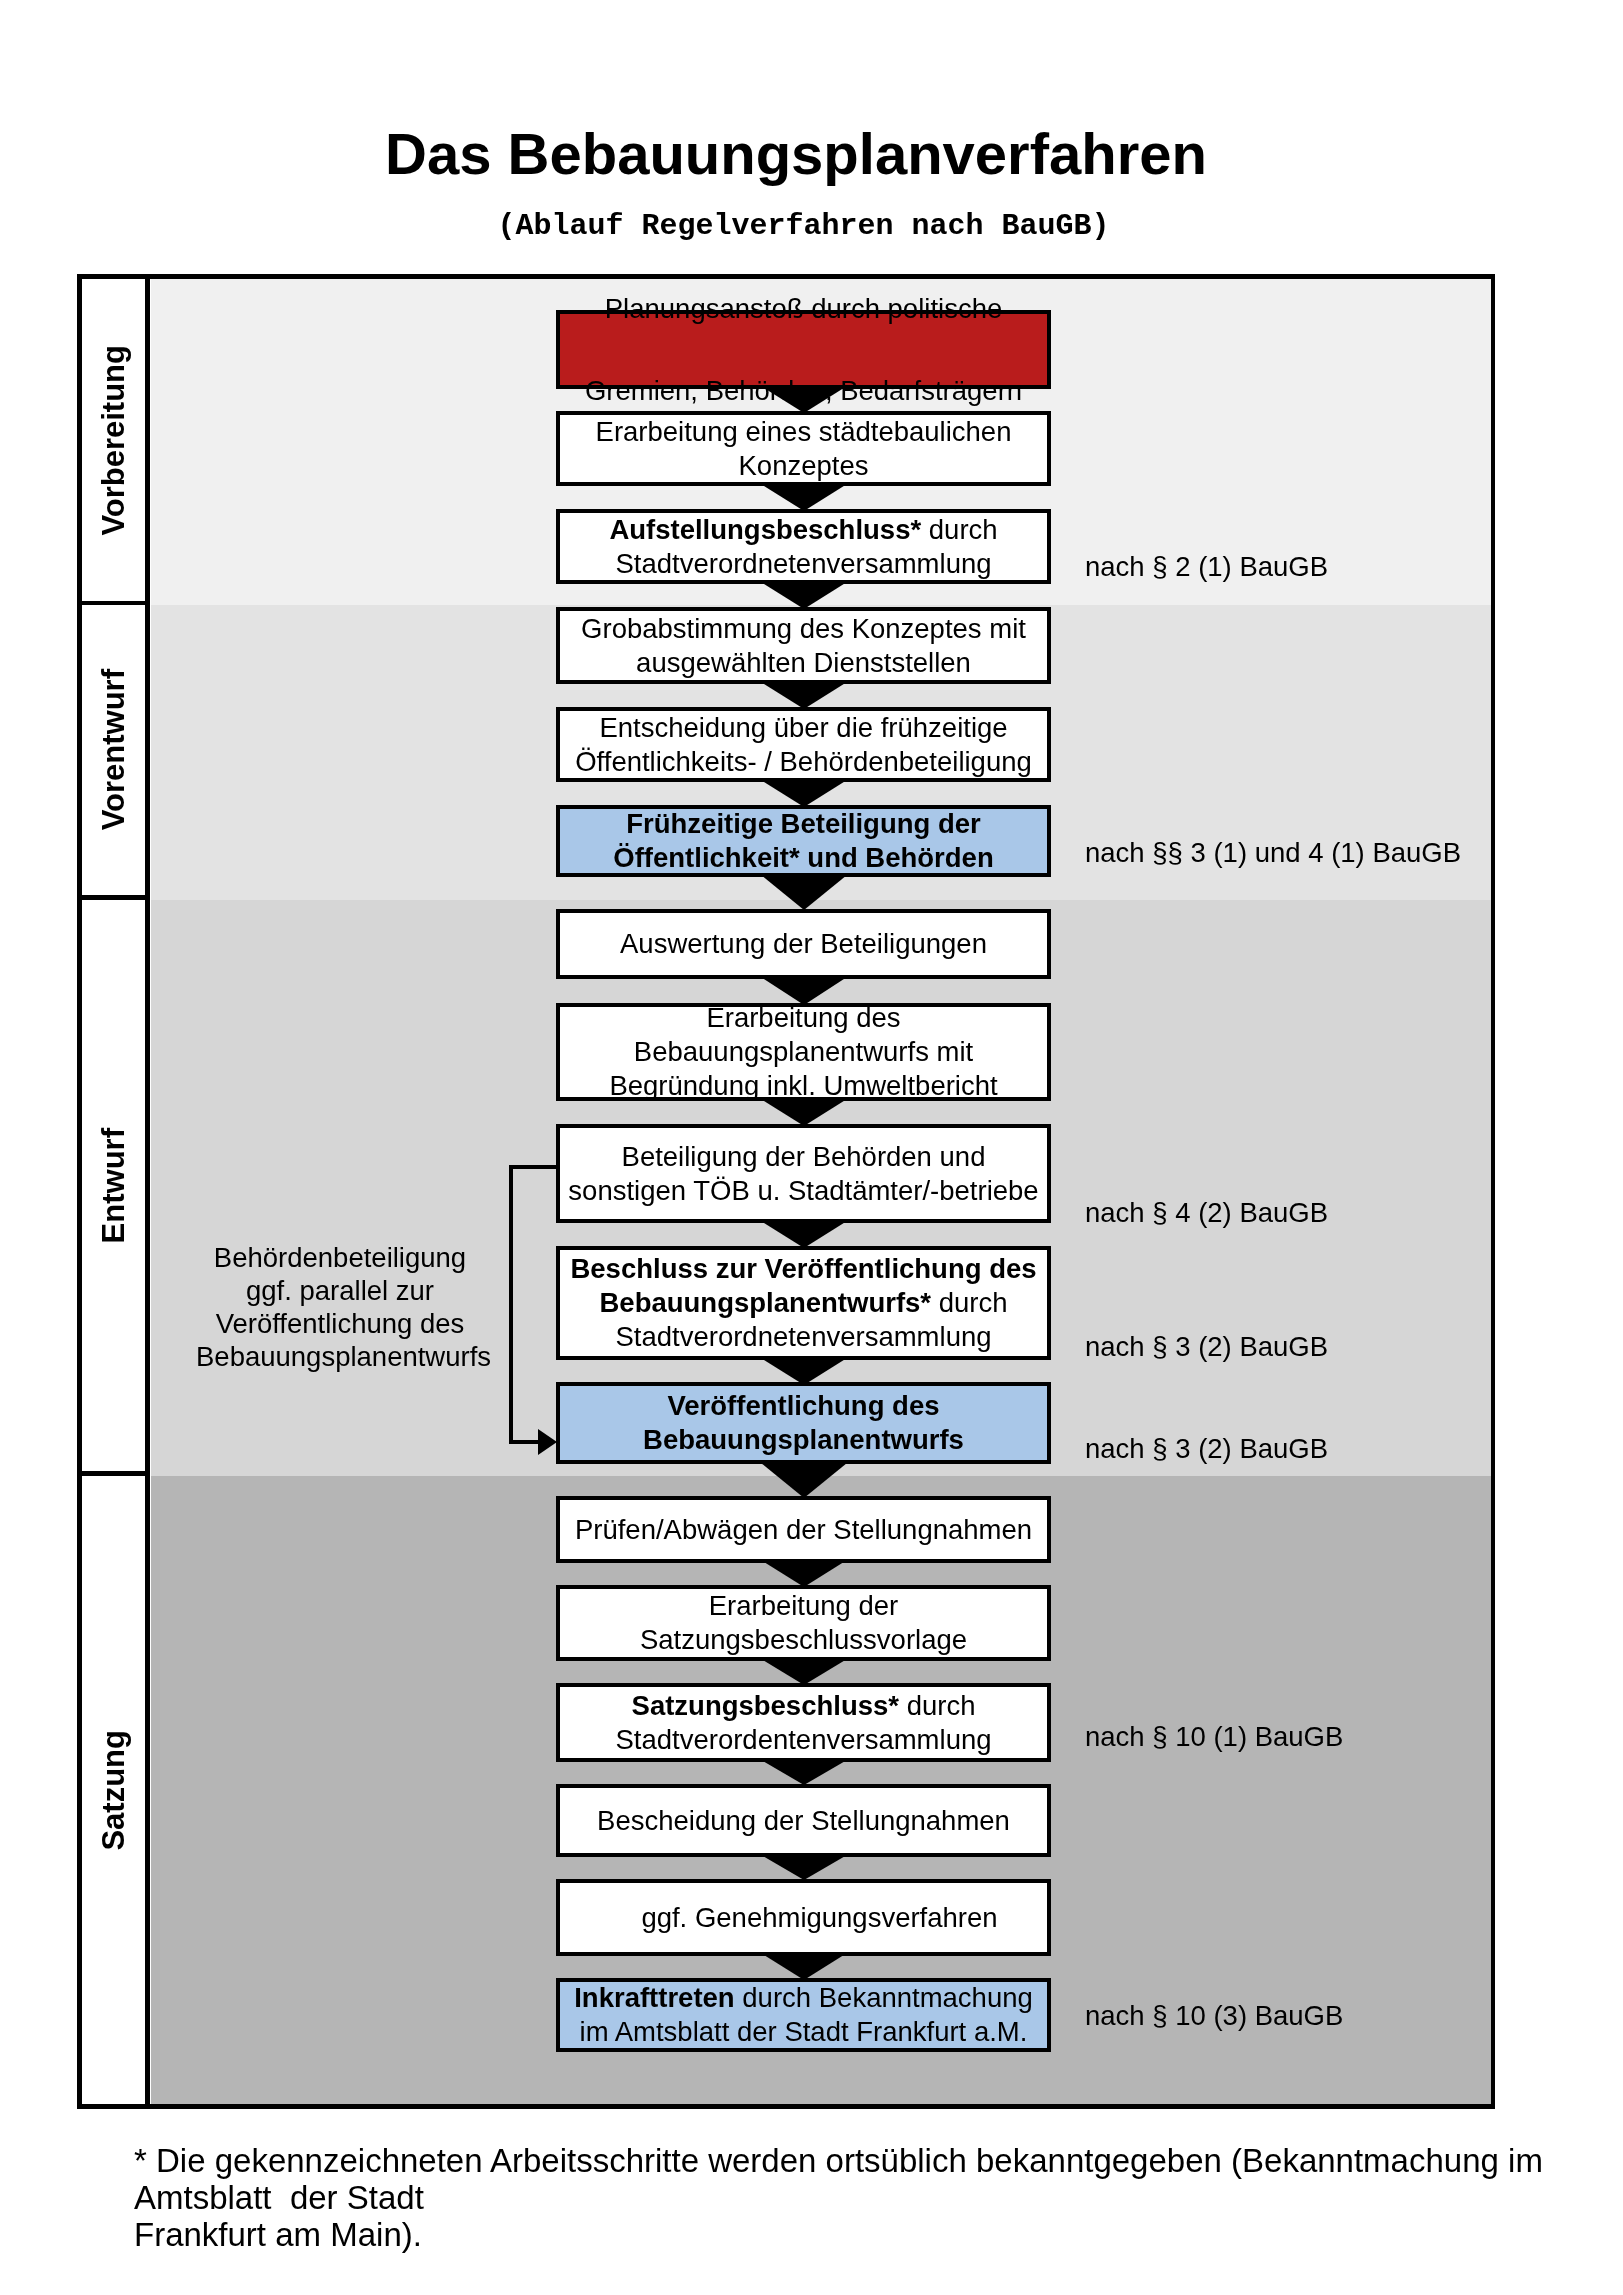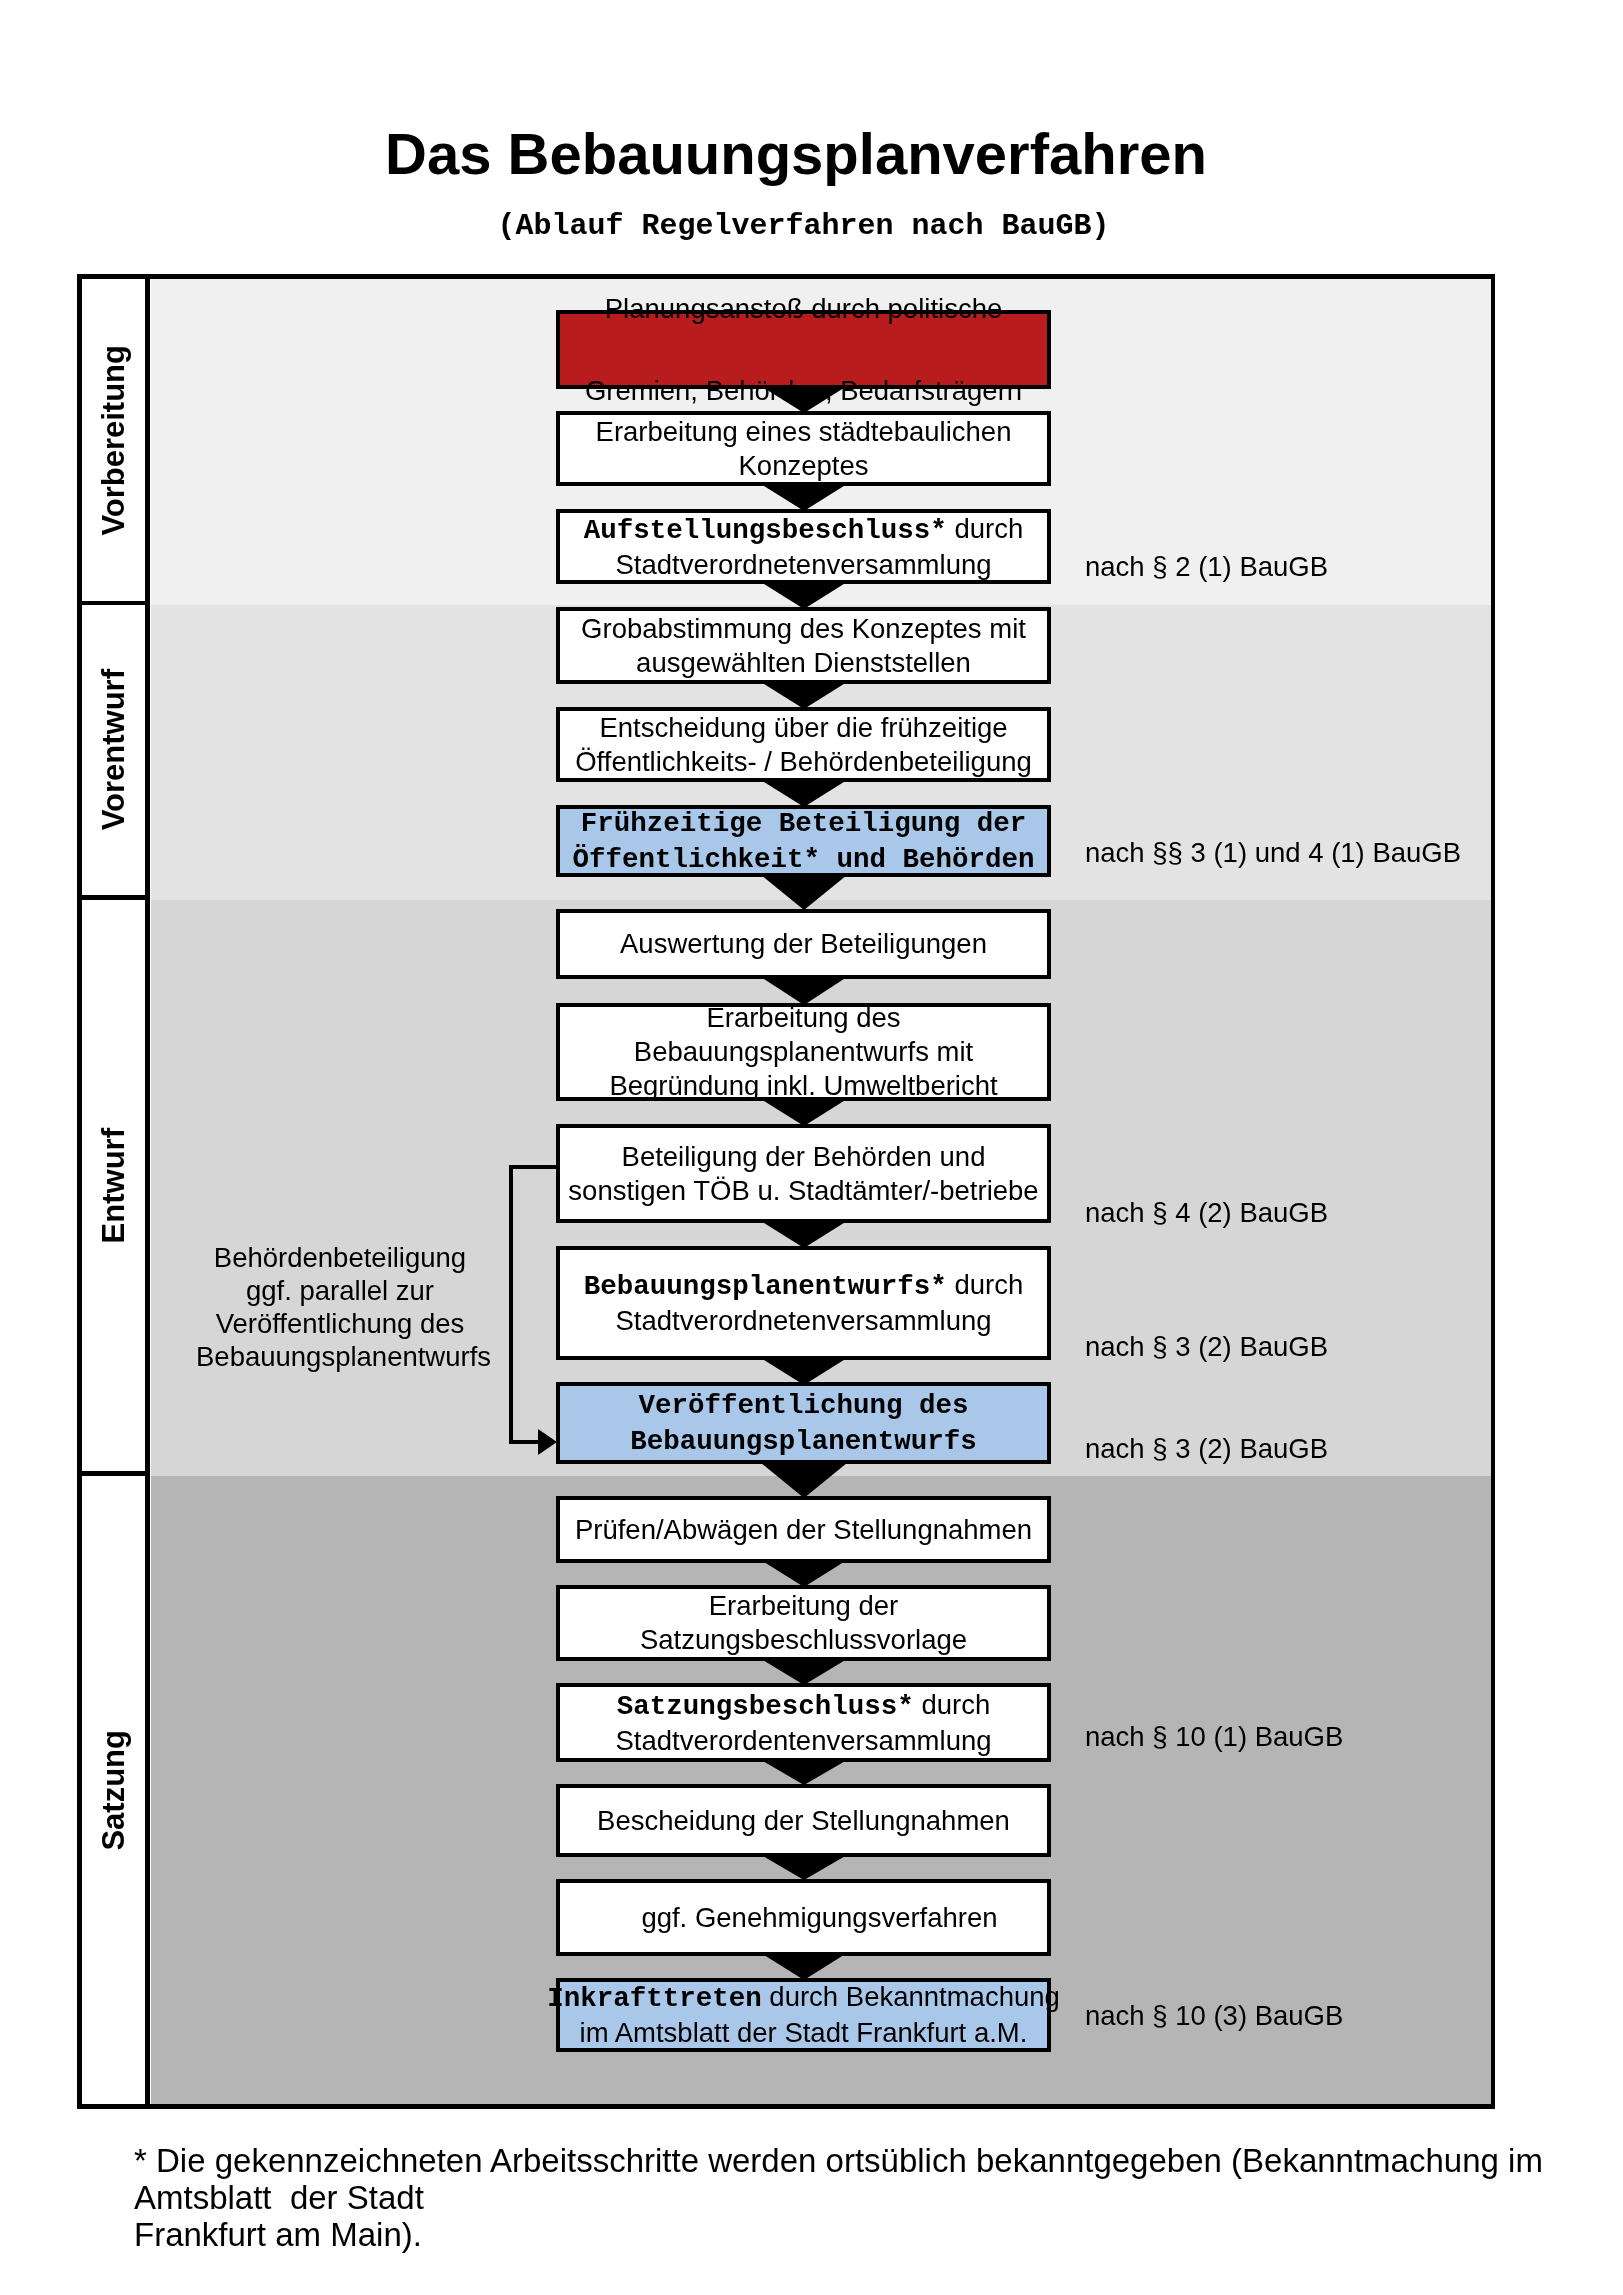--- a/index.html
+++ b/index.html
@@ -21,21 +21,21 @@
              display:flex;align-items:center;justify-content:center;}
   .side-cell.divided{border-bottom:5.2px solid #000;}
   .side-cell span{writing-mode:vertical-rl;transform:rotate(180deg);
                   font-weight:700;font-size:31px;white-space:nowrap;}
 
   .step{position:absolute;left:556px;width:495px;box-sizing:border-box;
         border:4.6px solid #000;background:#ffffff;display:flex;flex-direction:column;
         justify-content:center;align-items:center;text-align:center;
         font-size:27.5px;line-height:34px;}
   .step .ln{white-space:nowrap;}
-  .step b{font-weight:700;font-family:Liberation Mono, monospace;}
+  .step b{font-weight:700;}
 
   .arrow{position:absolute;left:761px;width:0;height:0;
          border-left:43px solid transparent;border-right:43px solid transparent;
          border-top-style:solid;border-top-color:#000;}
 
   .legal{position:absolute;left:1085px;font-size:27.5px;white-space:nowrap;}
 
   .side-note{position:absolute;left:196px;top:1241px;width:288px;text-align:center;
              font-size:27.5px;line-height:33px;}
 
@@ -116,20 +116,21 @@
         <div class="ln"><span>Begründung inkl. Umweltbericht</span></div>
       </div>
       <div class="arrow" style="top: 1099px; border-top-width: 27px;"></div>
       <div class="step" style="top: 1124px; height: 99px; background: rgb(255, 255, 255);">
         <div class="ln"><span>Beteiligung der Behörden und</span></div>
         <div class="ln"><span>sonstigen TÖB u. Stadtämter/-betriebe</span></div>
       </div>
       <div class="arrow" style="top: 1221px; border-top-width: 27px;"></div>
       <div class="legal" style="top: 1197px;">nach § 4 (2) BauGB</div>
       <div class="step" style="top: 1246px; height: 114px; background: rgb(255, 255, 255);">
+        <div class="ln"><b>Beschluss zur Veröffentlichung des</b></div>
         <div class="ln"><b>Bebauungsplanentwurfs*</b><span> durch</span></div>
         <div class="ln"><span>Stadtverordnetenversammlung</span></div>
       </div>
       <div class="arrow" style="top: 1358px; border-top-width: 27px;"></div>
       <div class="legal" style="top: 1331px;">nach § 3 (2) BauGB</div>
       <div class="step" style="top: 1382px; height: 82px; background: rgb(169, 199, 232);">
         <div class="ln"><b>Veröffentlichung des</b></div>
         <div class="ln"><b>Bebauungsplanentwurfs</b></div>
       </div>
       <div class="arrow" style="top: 1463px; border-top-width: 35px;"></div>

